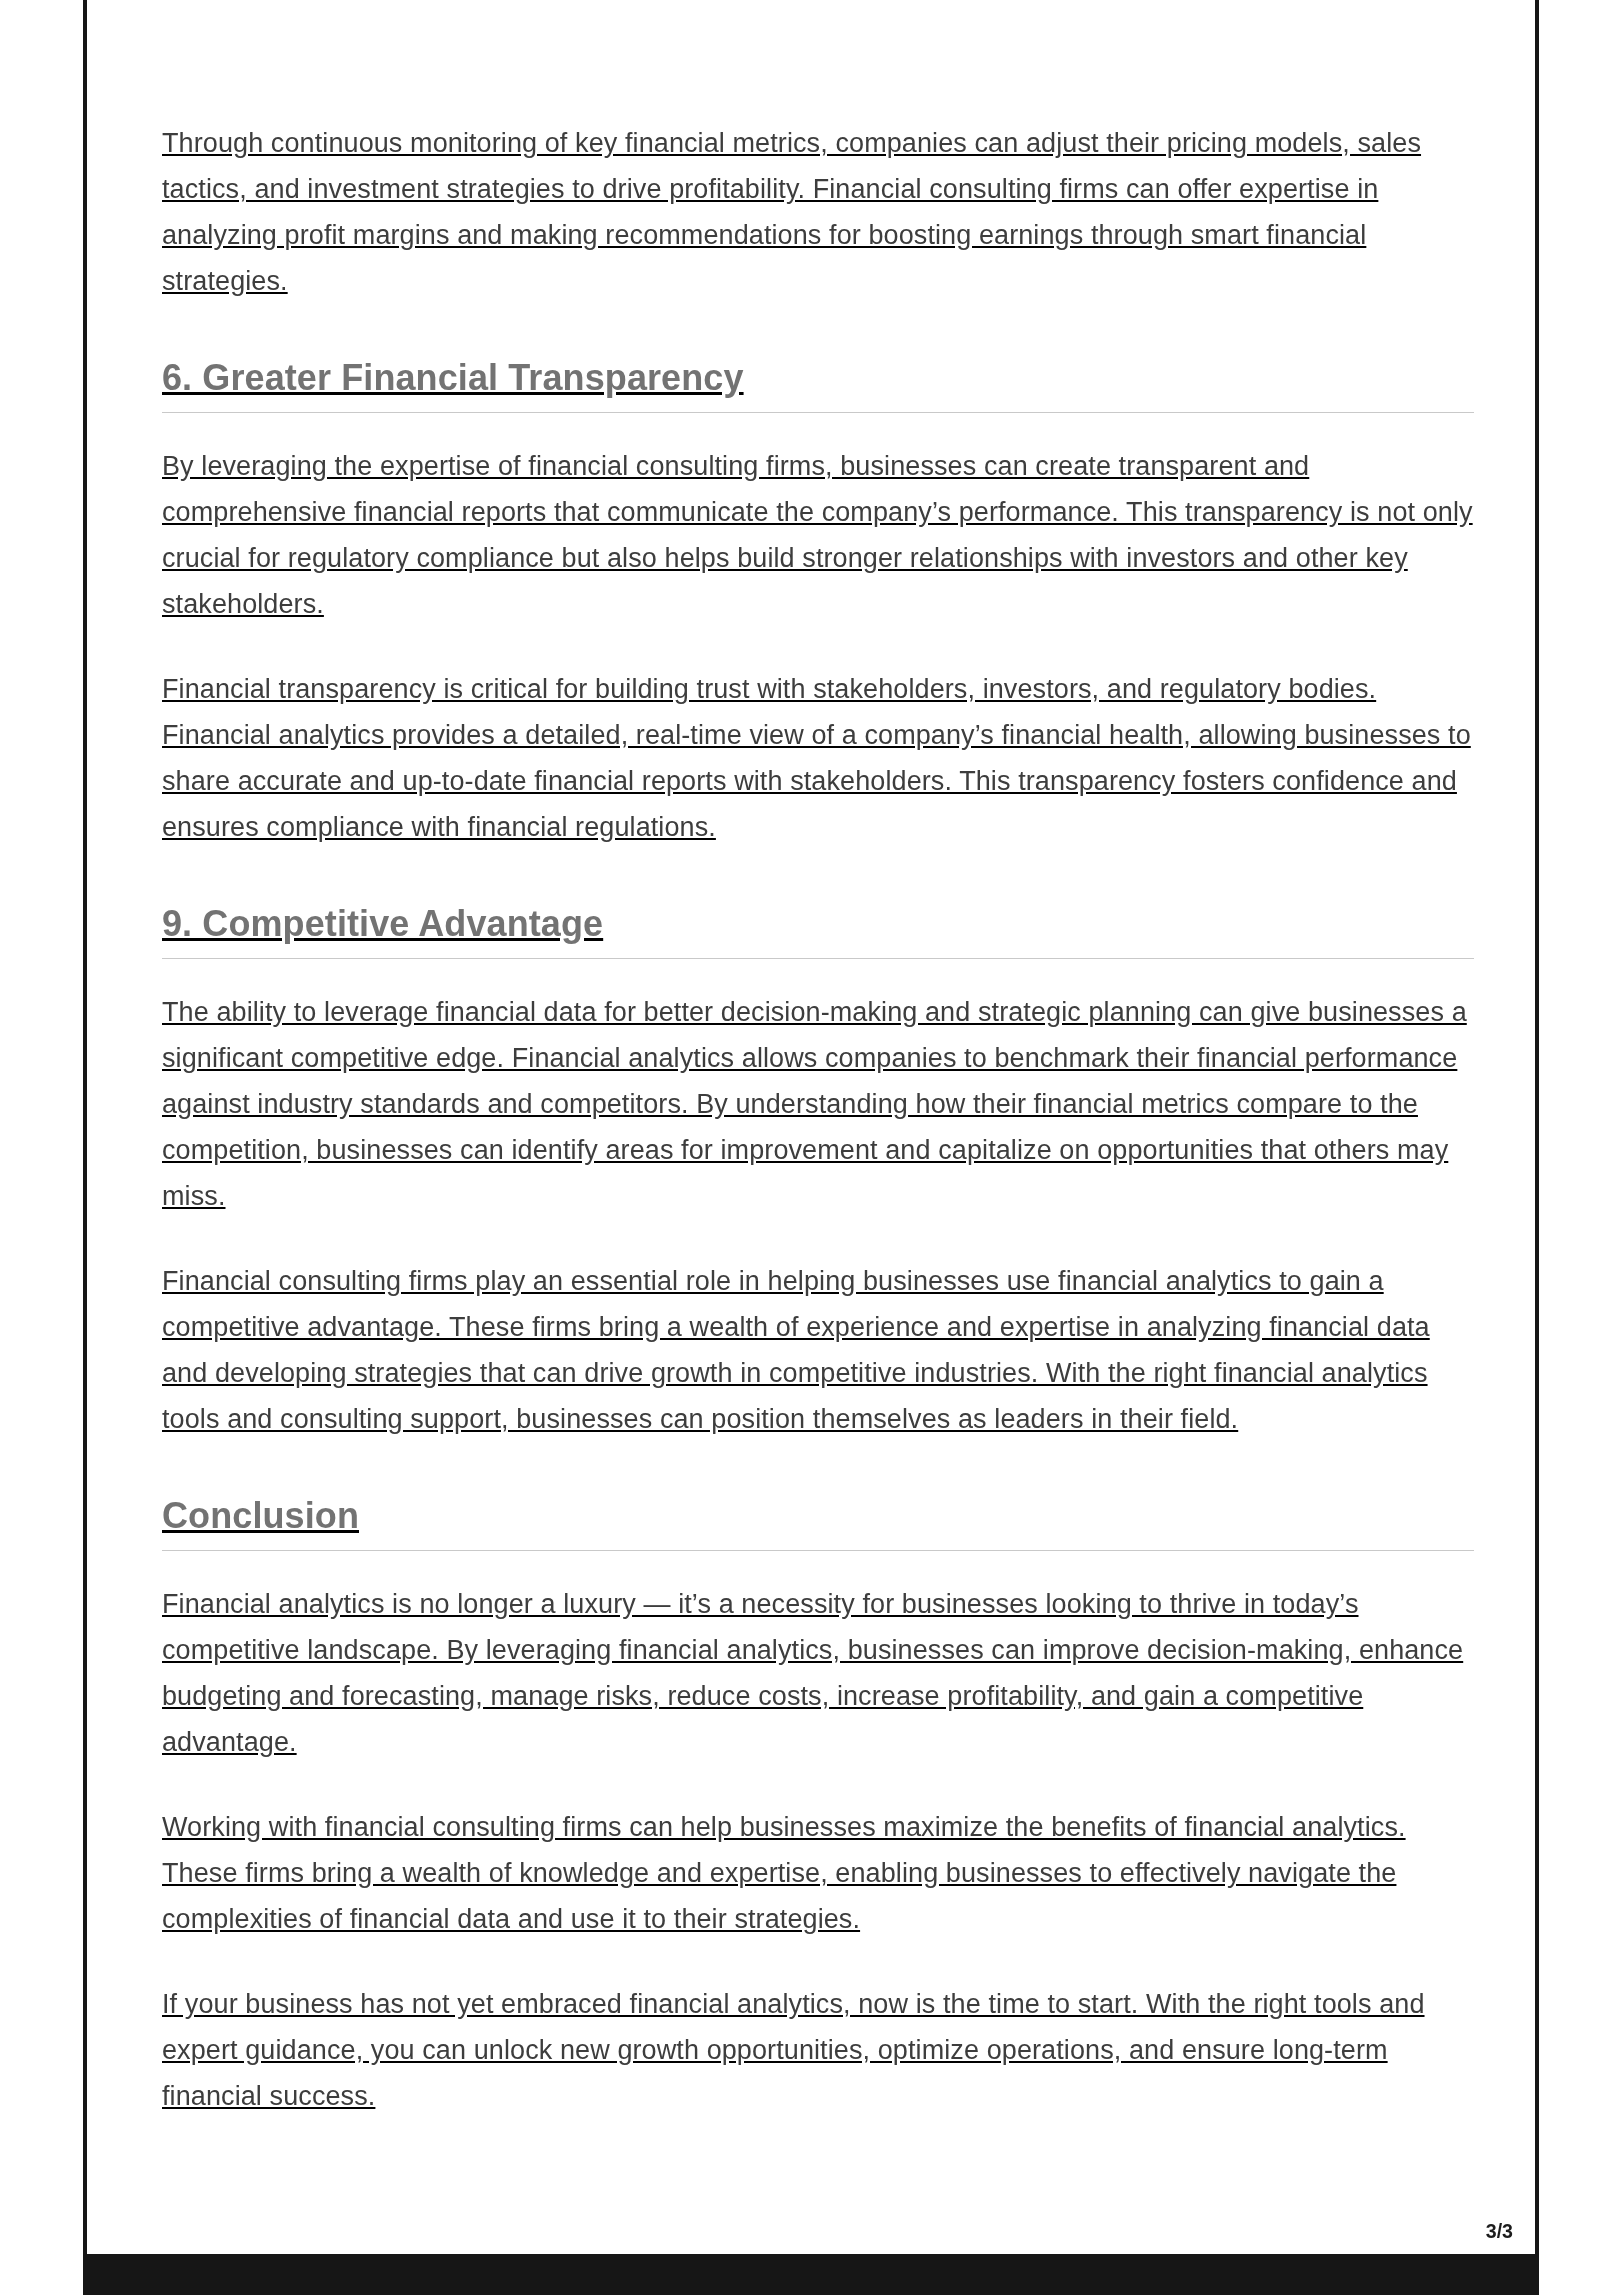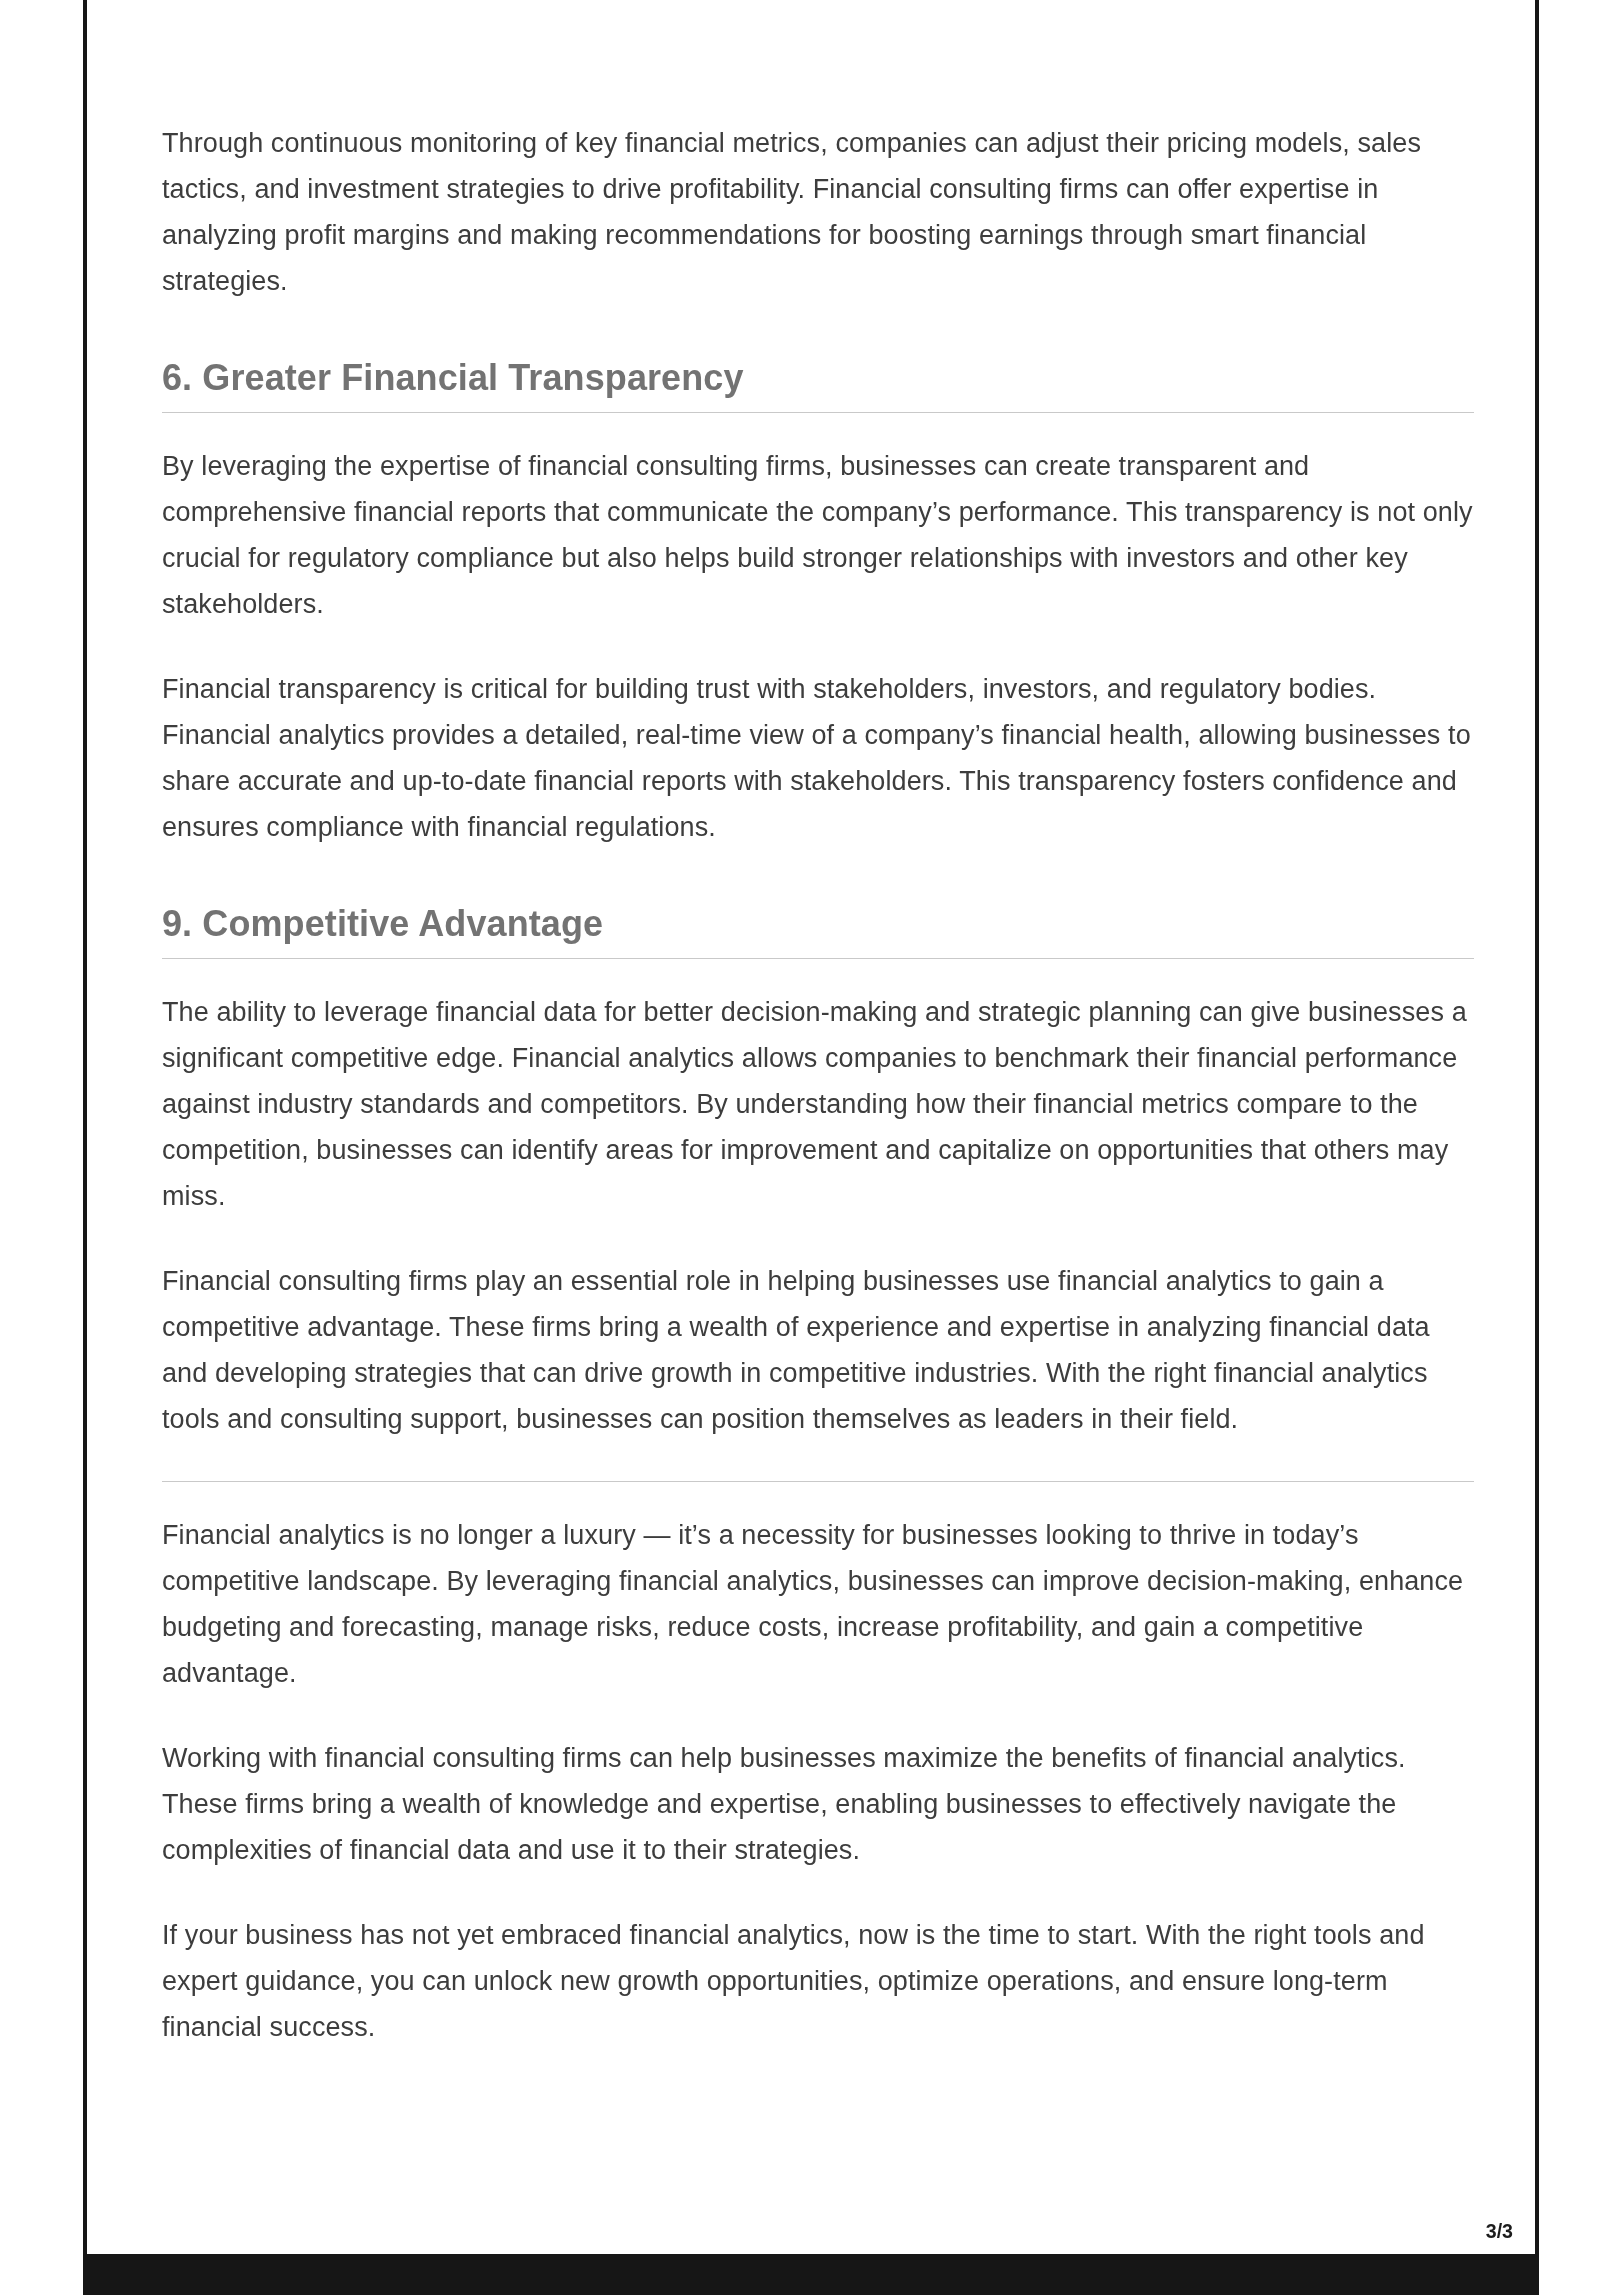--- a/index.html
+++ b/index.html
@@ -30,20 +30,21 @@
   }
   .content {
     position: absolute;
     left: 87px;
     right: 87px;
     top: 0;
     bottom: 41px;
     box-sizing: border-box;
     padding: 120px 61px 28px 75px;
     overflow: hidden;
+    text-decoration: underline;
   }
   .content p {
     margin: 0 0 39px 0;
     font-size: 27px;
     line-height: 46px;
     color: #3d3d3d;
     letter-spacing: 0.1px;
   }
   .content h2 {
     margin: 53px 0 14px 0;
@@ -88,20 +89,21 @@
 
     <p>Financial transparency is critical for building trust with stakeholders, investors, and regulatory bodies. Financial analytics provides a detailed, real-time view of a company’s financial health, allowing businesses to share accurate and up-to-date financial reports with stakeholders. This transparency fosters confidence and ensures compliance with financial regulations.</p>
 
     <h2>9. Competitive Advantage</h2>
     <hr class="section-rule">
 
     <p>The ability to leverage financial data for better decision-making and strategic planning can give businesses a significant competitive edge. Financial analytics allows companies to benchmark their financial performance against industry standards and competitors. By understanding how their financial metrics compare to the competition, businesses can identify areas for improvement and capitalize on opportunities that others may miss.</p>
 
     <p>Financial consulting firms play an essential role in helping businesses use financial analytics to gain a competitive advantage. These firms bring a wealth of experience and expertise in analyzing financial data and developing strategies that can drive growth in competitive industries. With the right financial analytics tools and consulting support, businesses can position themselves as leaders in their field.</p>
 
+    <h2>Conclusion</h2>
     <hr class="section-rule">
 
     <p>Financial analytics is no longer a luxury — it’s a necessity for businesses looking to thrive in today’s competitive landscape. By leveraging financial analytics, businesses can improve decision-making, enhance budgeting and forecasting, manage risks, reduce costs, increase profitability, and gain a competitive advantage.</p>
 
     <p>Working with financial consulting firms can help businesses maximize the benefits of financial analytics. These firms bring a wealth of knowledge and expertise, enabling businesses to effectively navigate the complexities of financial data and use it to their strategies.</p>
 
     <p>If your business has not yet embraced financial analytics, now is the time to start. With the right tools and expert guidance, you can unlock new growth opportunities, optimize operations, and ensure long-term financial success.</p>
 
   </div>
 

